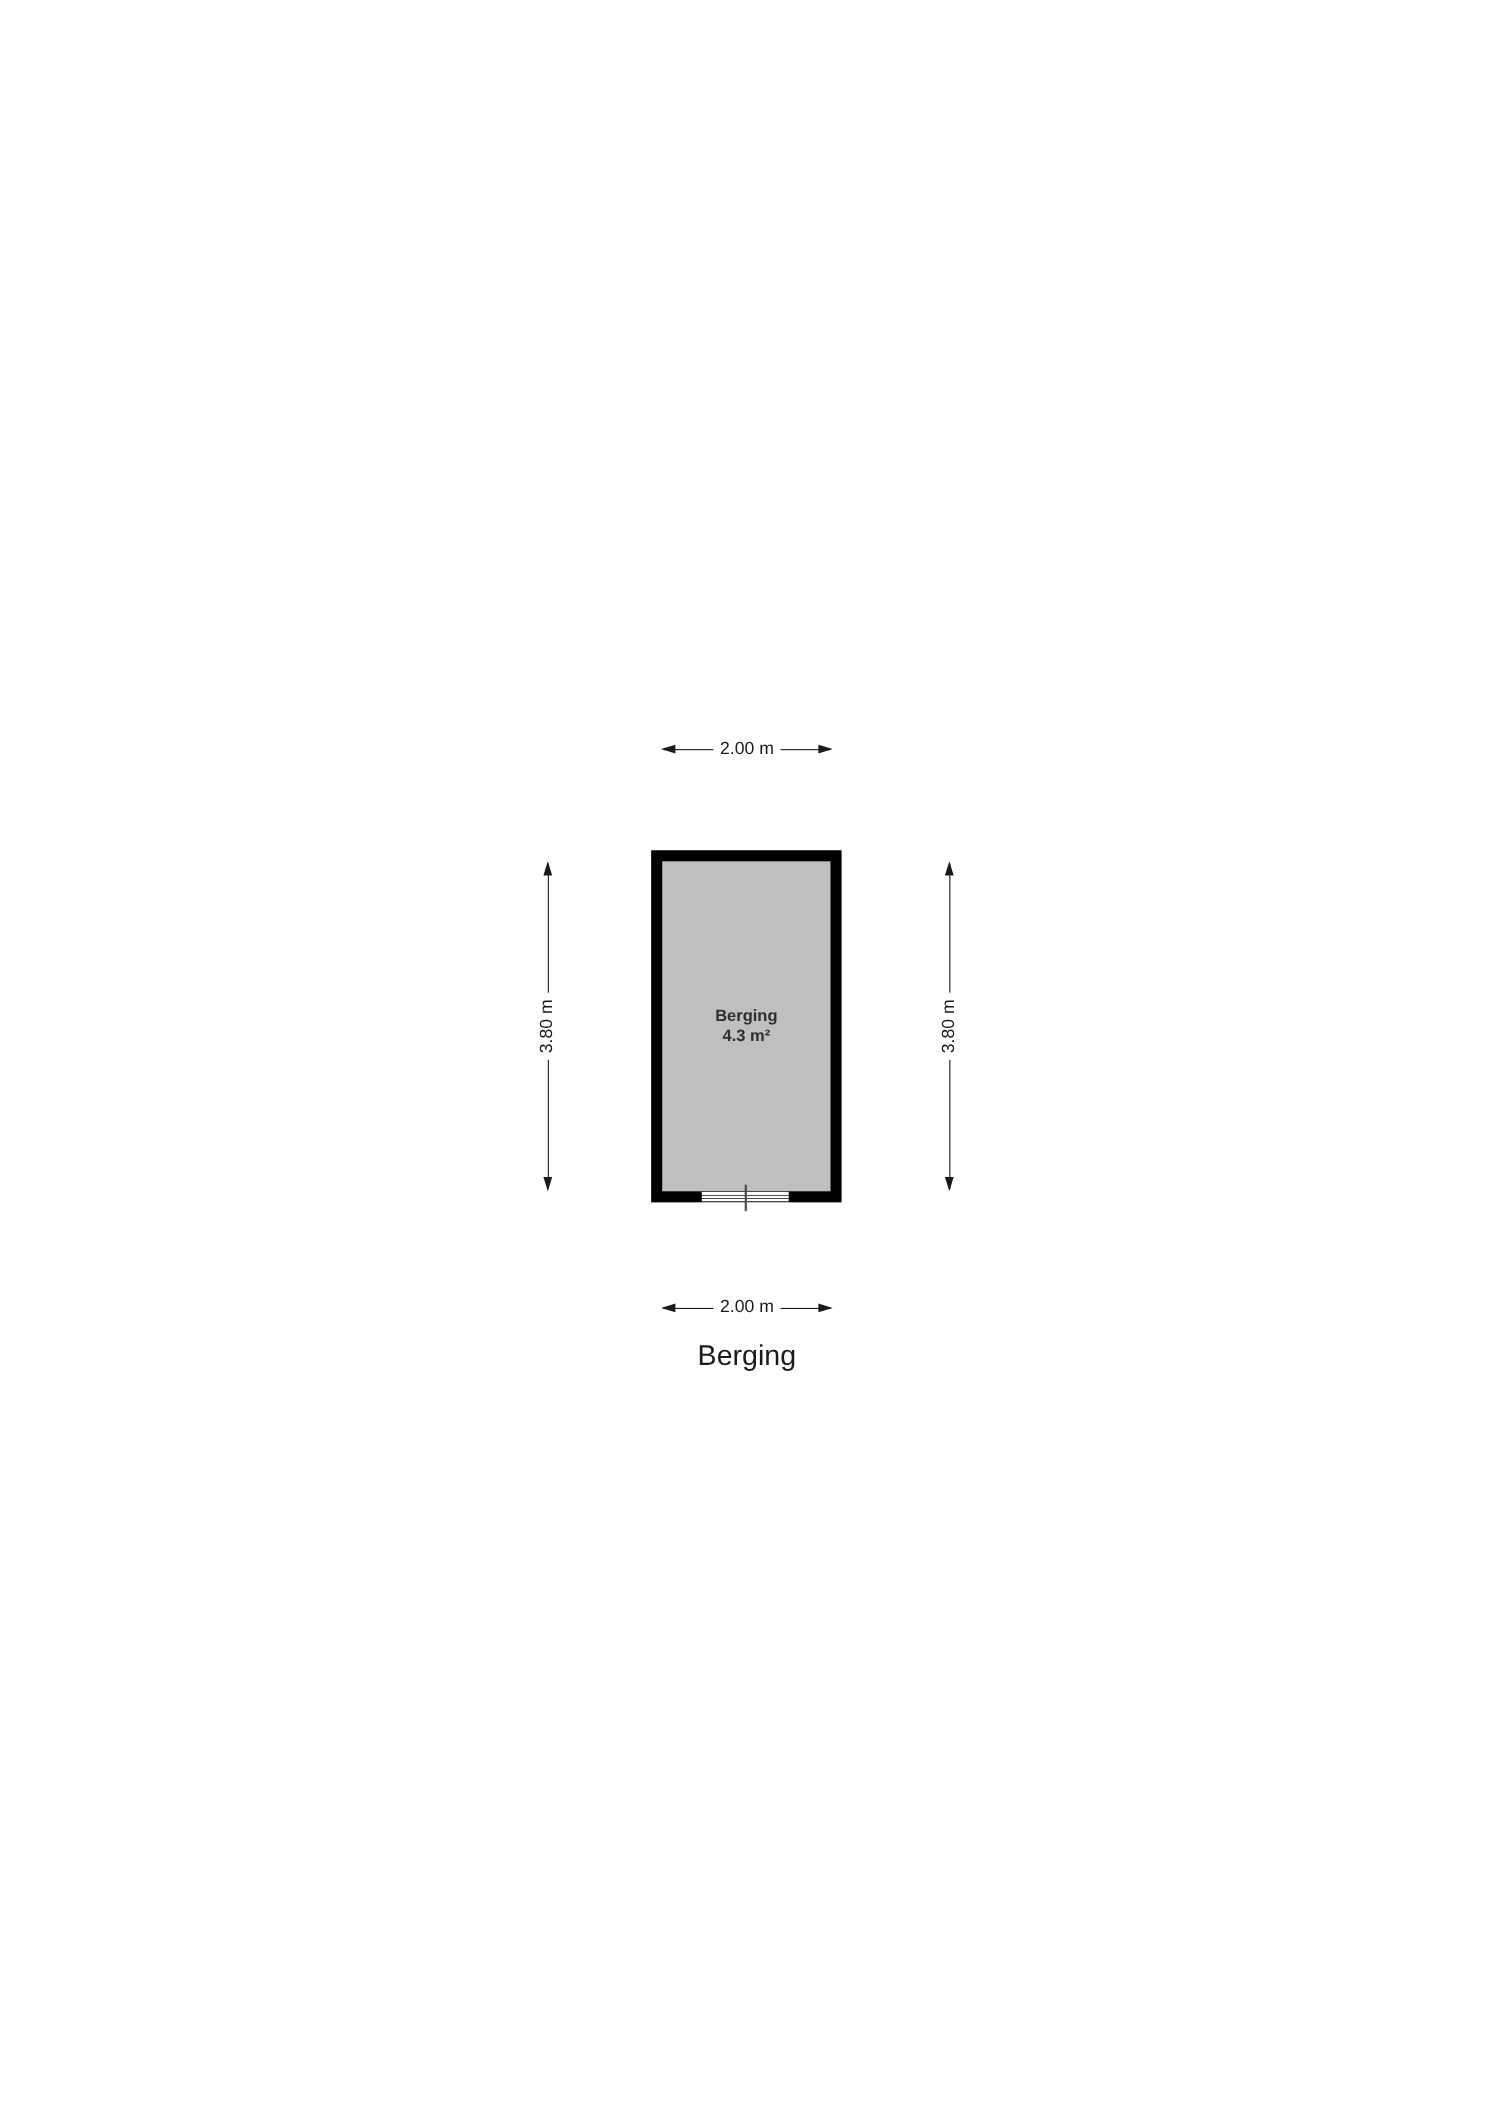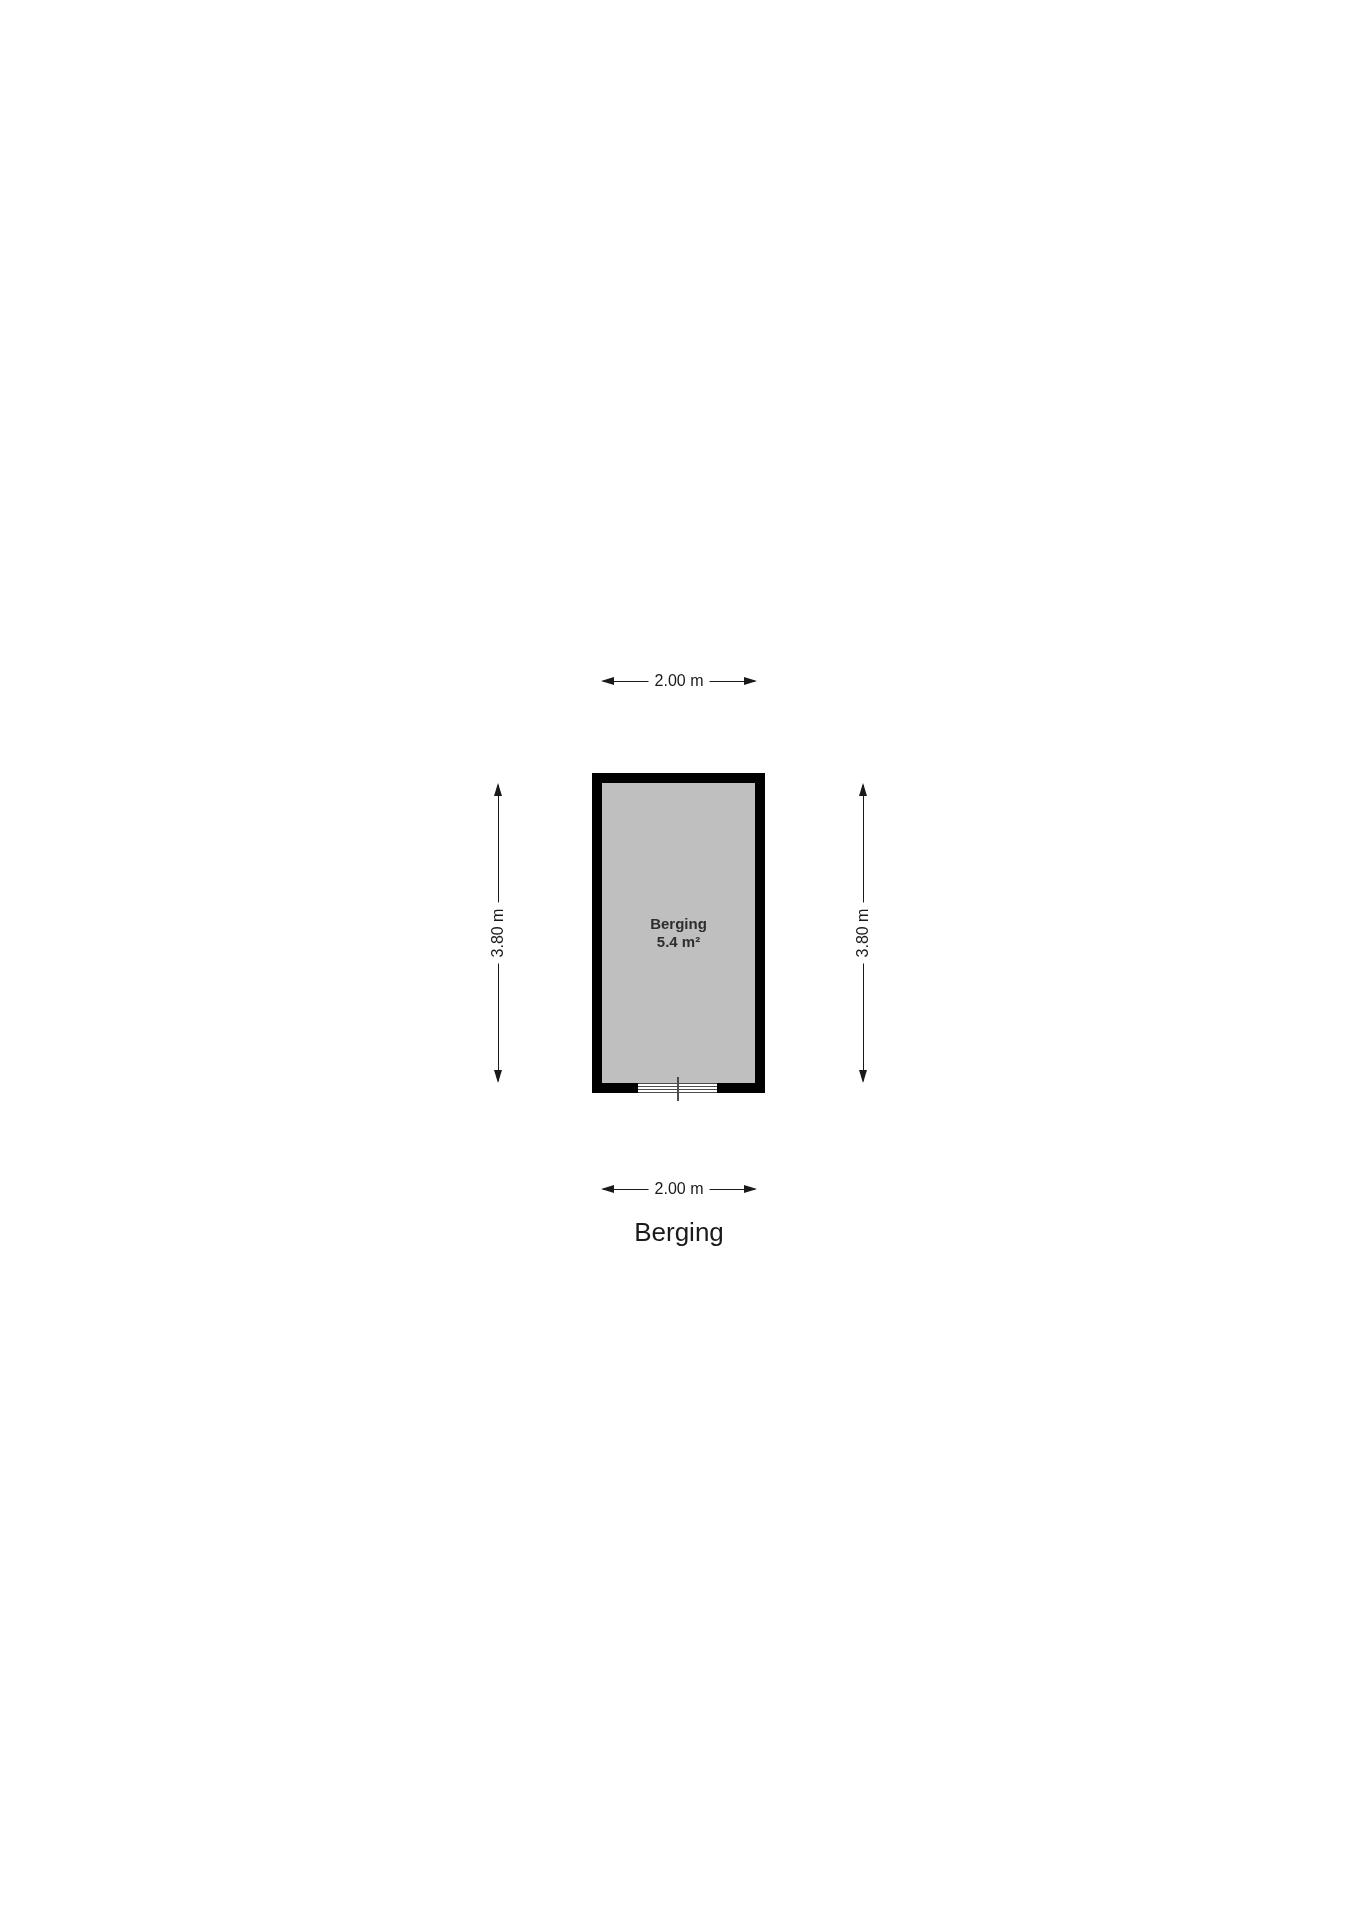--- a/index.html
+++ b/index.html
@@ -135,21 +135,21 @@
   <div class="dim dim-v dim-right">
     <div class="line-v"></div>
     <div class="arr arr-up"></div>
     <div class="arr arr-down"></div>
     <span class="dim-label">3.80 m</span>
   </div>
 
   <div class="room">
     <div class="room-label">
       <div class="room-name">Berging</div>
-      <div class="room-area">5.4 m²</div>
+      <div class="room-area">4.3 m²</div>
     </div>
   </div>
 
   <div class="door-opening"></div>
   <div class="door-marker"></div>
 
   <div class="dim dim-h dim-bottom">
     <div class="line-h"></div>
     <div class="arr arr-left"></div>
     <div class="arr arr-right"></div>

